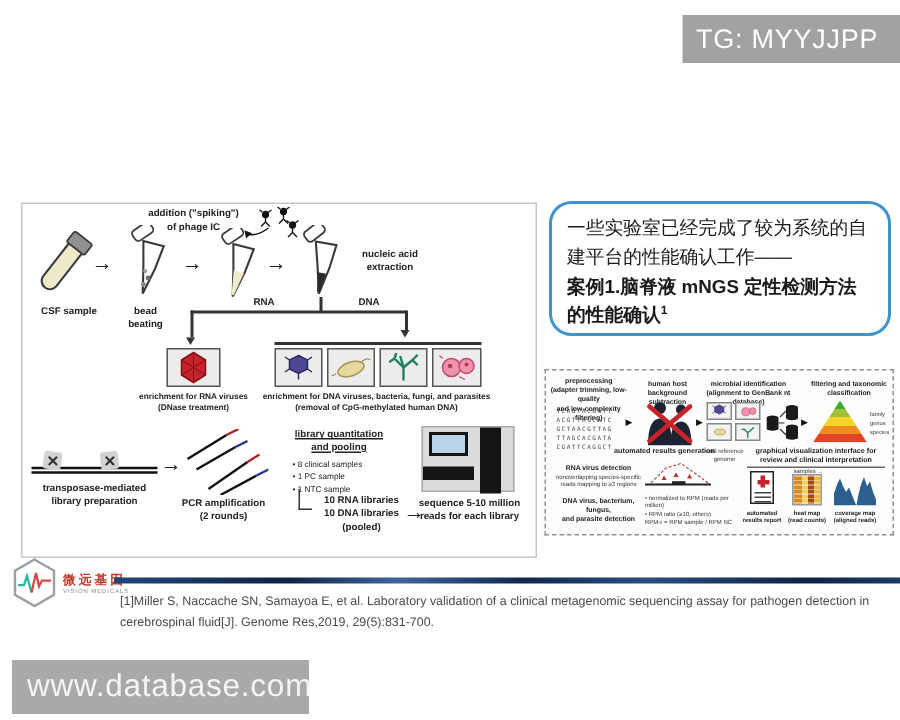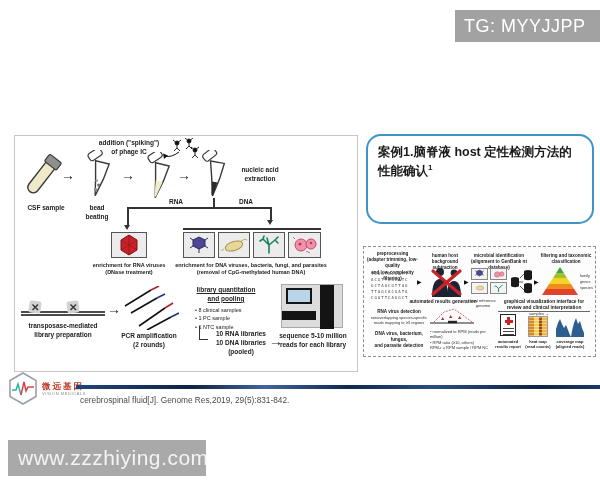--- a/index.html
+++ b/index.html
@@ -247,21 +247,22 @@
     <div class="abs seq-machine" style="left:266px; top:148px;">
       <div class="seq-screen"></div>
       <div class="seq-slab"></div>
       <div class="seq-bar"></div>
     </div>
     <div class="abs lbl ml" style="left:258px; top:196px; width:80px;">sequence 5-10 million
 reads for each library</div>
   </div>
 
   <div class="abs note">
-    <div class="bold"><span>案例1.脑脊液 host 定性检测方法的性能确认</span><sup>1</sup></div>
+    <span>一些实验室已经完成了较为系统的自建平台的性能确认工作——</span>
+    <div class="bold"><span>案例1.脑脊液 mNGS 定性检测方法的性能确认</span><sup>1</sup></div>
   </div>
 
 
   <div class="abs surpi-box">
 
     <div class="abs s-title ml" style="left:0; top:4px; width:57px;">preprocessing
 (adapter trimming, low-quality
 and low-complexity filtering)</div>
     <div class="abs seq-grid ml" style="left:7px; top:24px;">TCAGTACGATT
 ACGTTAGCATC
@@ -397,18 +398,19 @@
     </svg>
     <div>
       <div class="logo-cn">微远基因</div>
       <div class="logo-en">VISION MEDICALS</div>
     </div>
   </div>
 
   <div class="abs navy-rule"></div>
 
   <div class="abs citation">
-    <div>cerebrospinal fluid[J]. Genome Res,2019, 29(5):831-842.</div>
+    <div>[1]Miller S, Naccache SN, Samayoa E, et al. Laboratory validation of a clinical metagenomic sequencing assay for pathogen detection in</div>
+    <div>cerebrospinal fluid[J]. Genome Res,2019, 29(5):831-700.</div>
   </div>
 
-  <div class="abs site-badge">www.zzzhiying.com</div>
+  <div class="abs site-badge">www.database.com</div>
 
 </div>
 
 </body></html>

